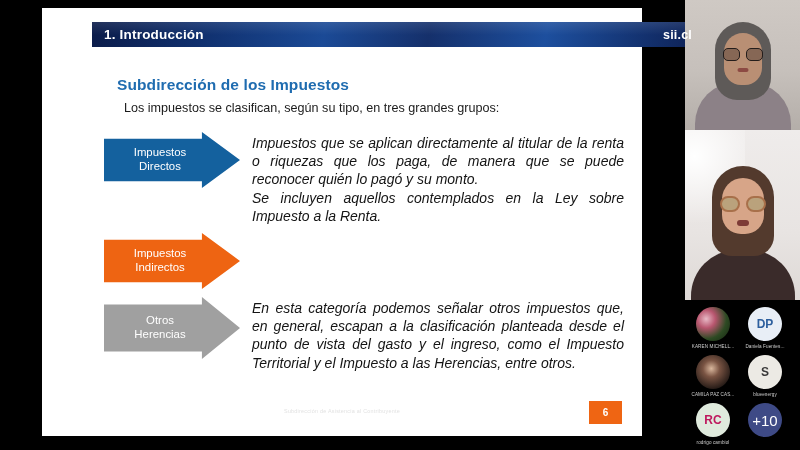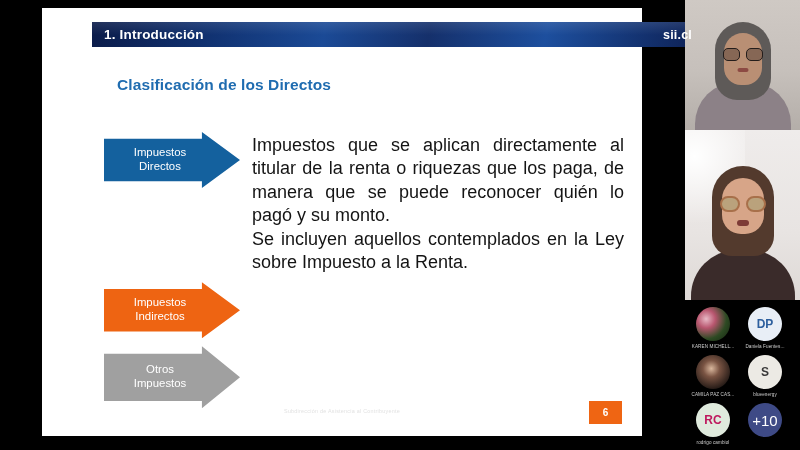--- a/index.html
+++ b/index.html
@@ -108,25 +108,26 @@
   }
   .arrow.blue   { background:#14619e; }
   .arrow.orange { background:#ee6412; }
   .arrow.gray   { background:#a0a0a0; }
 
   .row-text {
     flex:1;
     padding-left:12px;
     padding-top:2px;
     color:#141414;
-    font-size:18px;
+    font-size:14px;
     line-height:1.30;
     text-align:justify;
     text-justify:inter-word;
     white-space:pre-line;
+    font-style:italic;
   }
 
   
   .slide-footnote {
     position:absolute;
     left:0; right:0;
     bottom:22px;
     text-align:center;
     color:#e2e2e2;
     font-size:5.4px;
@@ -288,21 +289,22 @@
     <div class="letterbox-top"></div>
     <div class="letterbox-bottom"></div>
 
     <div class="slide">
 
       <div class="slide-header">
         <span class="header-title">1. Introducción</span>
         <span class="header-brand">sii.cl</span>
       </div>
 
-      <div class="slide-title">Clasificación de los Directos</div>
+      <div class="slide-title">Subdirección de los Impuestos</div>
+      <div class="slide-subtitle">Los impuestos se clasifican, según su tipo, en tres grandes grupos:</div>
 
       <div class="rows">
 
         <div class="row">
           <div class="arrow-wrap">
             <div class="arrow blue">
               <span class="arrow-label">Impuestos
 Directos</span>
             </div>
           </div>
@@ -316,23 +318,24 @@
               <span class="arrow-label">Impuestos
 Indirectos</span>
             </div>
           </div>
         </div>
 
         <div class="row">
           <div class="arrow-wrap">
             <div class="arrow gray tall">
               <span class="arrow-label">Otros
-Impuestos</span>
+Herencias</span>
             </div>
           </div>
+          <div class="row-text">En esta categoría podemos señalar otros impuestos que, en general, escapan a la clasificación planteada desde el punto de vista del gasto y el ingreso, como el Impuesto Territorial y el Impuesto a las Herencias, entre otros.</div>
         </div>
 
       </div>
 
       <div class="slide-footnote">Subdirección de Asistencia al Contribuyente</div>
       <div class="slide-pagebadge">6</div>
 
     </div>
   </div>
 

